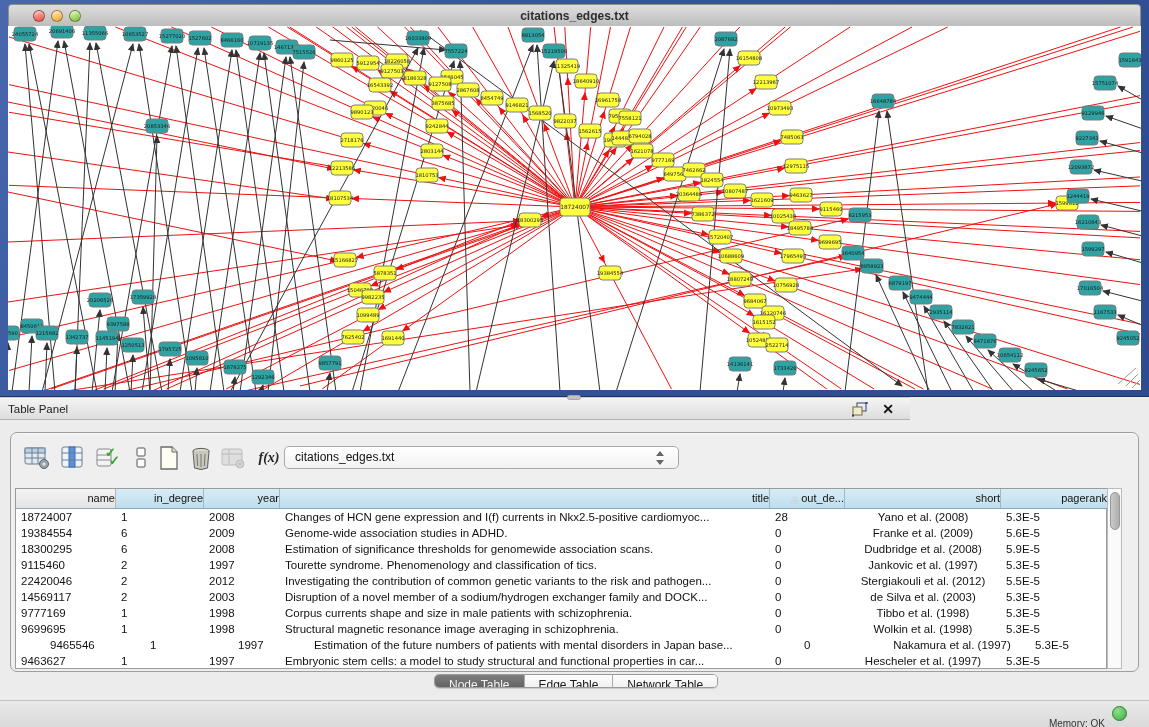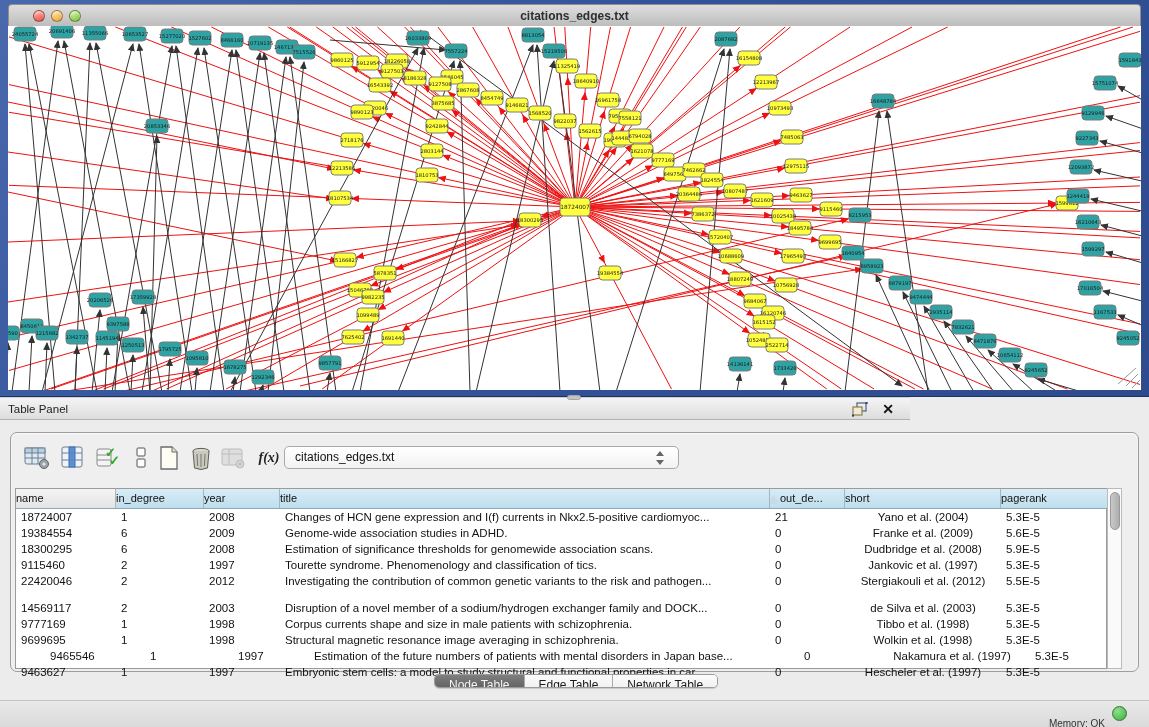--- a/index.html
+++ b/index.html
@@ -51,21 +51,21 @@
     border-left:4px solid transparent; border-right:4px solid transparent;
     border-bottom:5px solid #666; }
   .dd-stepper .dn { position:absolute; left:1px; bottom:1px; width:0; height:0;
     border-left:4px solid transparent; border-right:4px solid transparent;
     border-top:5px solid #666; }
 
   
   .tbl { position:absolute; left:4px; top:55px; width:1092px; height:181px;
     border:1px solid #9b9b9b; background:#fff; }
   .tbl-head { display:grid; height:20px; border-bottom:1px solid #8fa8b5; }
-  .th { font-size:11px; color:#111; text-align:left; line-height:19px;
+  .th { font-size:11px; color:#111; text-align:right; line-height:19px;
     background:linear-gradient(#d7ecf6,#bfdeed); border-right:1px solid #9cb9c6;
     overflow:hidden; white-space:nowrap; cursor:pointer; }
   .th.plain { background:linear-gradient(#f4f4f4,#e4e4e4); border-right:1px solid #b5b5b5; }
   .th .sort-tri { font-size:9px; margin-right:3px; color:#fff;
     text-shadow:0 0 1px #667; }
   .tbl-body { position:relative; }
   .tr { display:grid; height:16px; }
   .td { font-size:11.5px; color:#111; line-height:16px; padding-left:5px;
     overflow:hidden; white-space:nowrap; text-overflow:ellipsis; cursor:default; }
   .td.center { text-align:center; padding-left:0; }
@@ -916,22 +916,22 @@
           <div class="th"><span class="sort-tri">△</span>out_de...</div>
           <div class="th">short</div>
           <div class="th">pagerank</div>
         </div>
       <div class="tbl-body" id="tbl-body">
           <div class="tr" style="grid-template-columns: 100px 88px 76px 490px 75px 156px 107px;">
             <div class="td">18724007</div>
             <div class="td">1</div>
             <div class="td">2008</div>
             <div class="td">Changes of HCN gene expression and I(f) currents in Nkx2.5-positive cardiomyoc...</div>
-            <div class="td">21</div>
-            <div class="td center">Yano et al. (2004)</div>
+            <div class="td">28</div>
+            <div class="td center">Yano et al. (2008)</div>
             <div class="td">5.3E-5</div>
           </div>
           <div class="tr" style="grid-template-columns: 100px 88px 76px 490px 75px 156px 107px;">
             <div class="td">19384554</div>
             <div class="td">6</div>
             <div class="td">2009</div>
             <div class="td">Genome-wide association studies in ADHD.</div>
             <div class="td">0</div>
             <div class="td center">Franke et al. (2009)</div>
             <div class="td">5.6E-5</div>
@@ -956,21 +956,21 @@
           </div>
           <div class="tr" style="grid-template-columns: 100px 88px 76px 490px 75px 156px 107px;">
             <div class="td">22420046</div>
             <div class="td">2</div>
             <div class="td">2012</div>
             <div class="td">Investigating the contribution of common genetic variants to the risk and pathogen...</div>
             <div class="td">0</div>
             <div class="td center">Stergiakouli et al. (2012)</div>
             <div class="td">5.5E-5</div>
           </div>
-          <div class="tr" style="grid-template-columns: 100px 88px 76px 490px 75px 156px 107px; margin-top: 11px;">
+          <div class="tr" style="grid-template-columns: 100px 88px 76px 490px 75px 156px 107px;">
             <div class="td">14569117</div>
             <div class="td">2</div>
             <div class="td">2003</div>
             <div class="td">Disruption of a novel member of a sodium/hydrogen exchanger family and DOCK...</div>
             <div class="td">0</div>
             <div class="td center">de Silva et al. (2003)</div>
             <div class="td">5.3E-5</div>
           </div>
           <div class="tr" style="grid-template-columns: 100px 88px 76px 490px 75px 156px 107px;">
             <div class="td">9777169</div>

